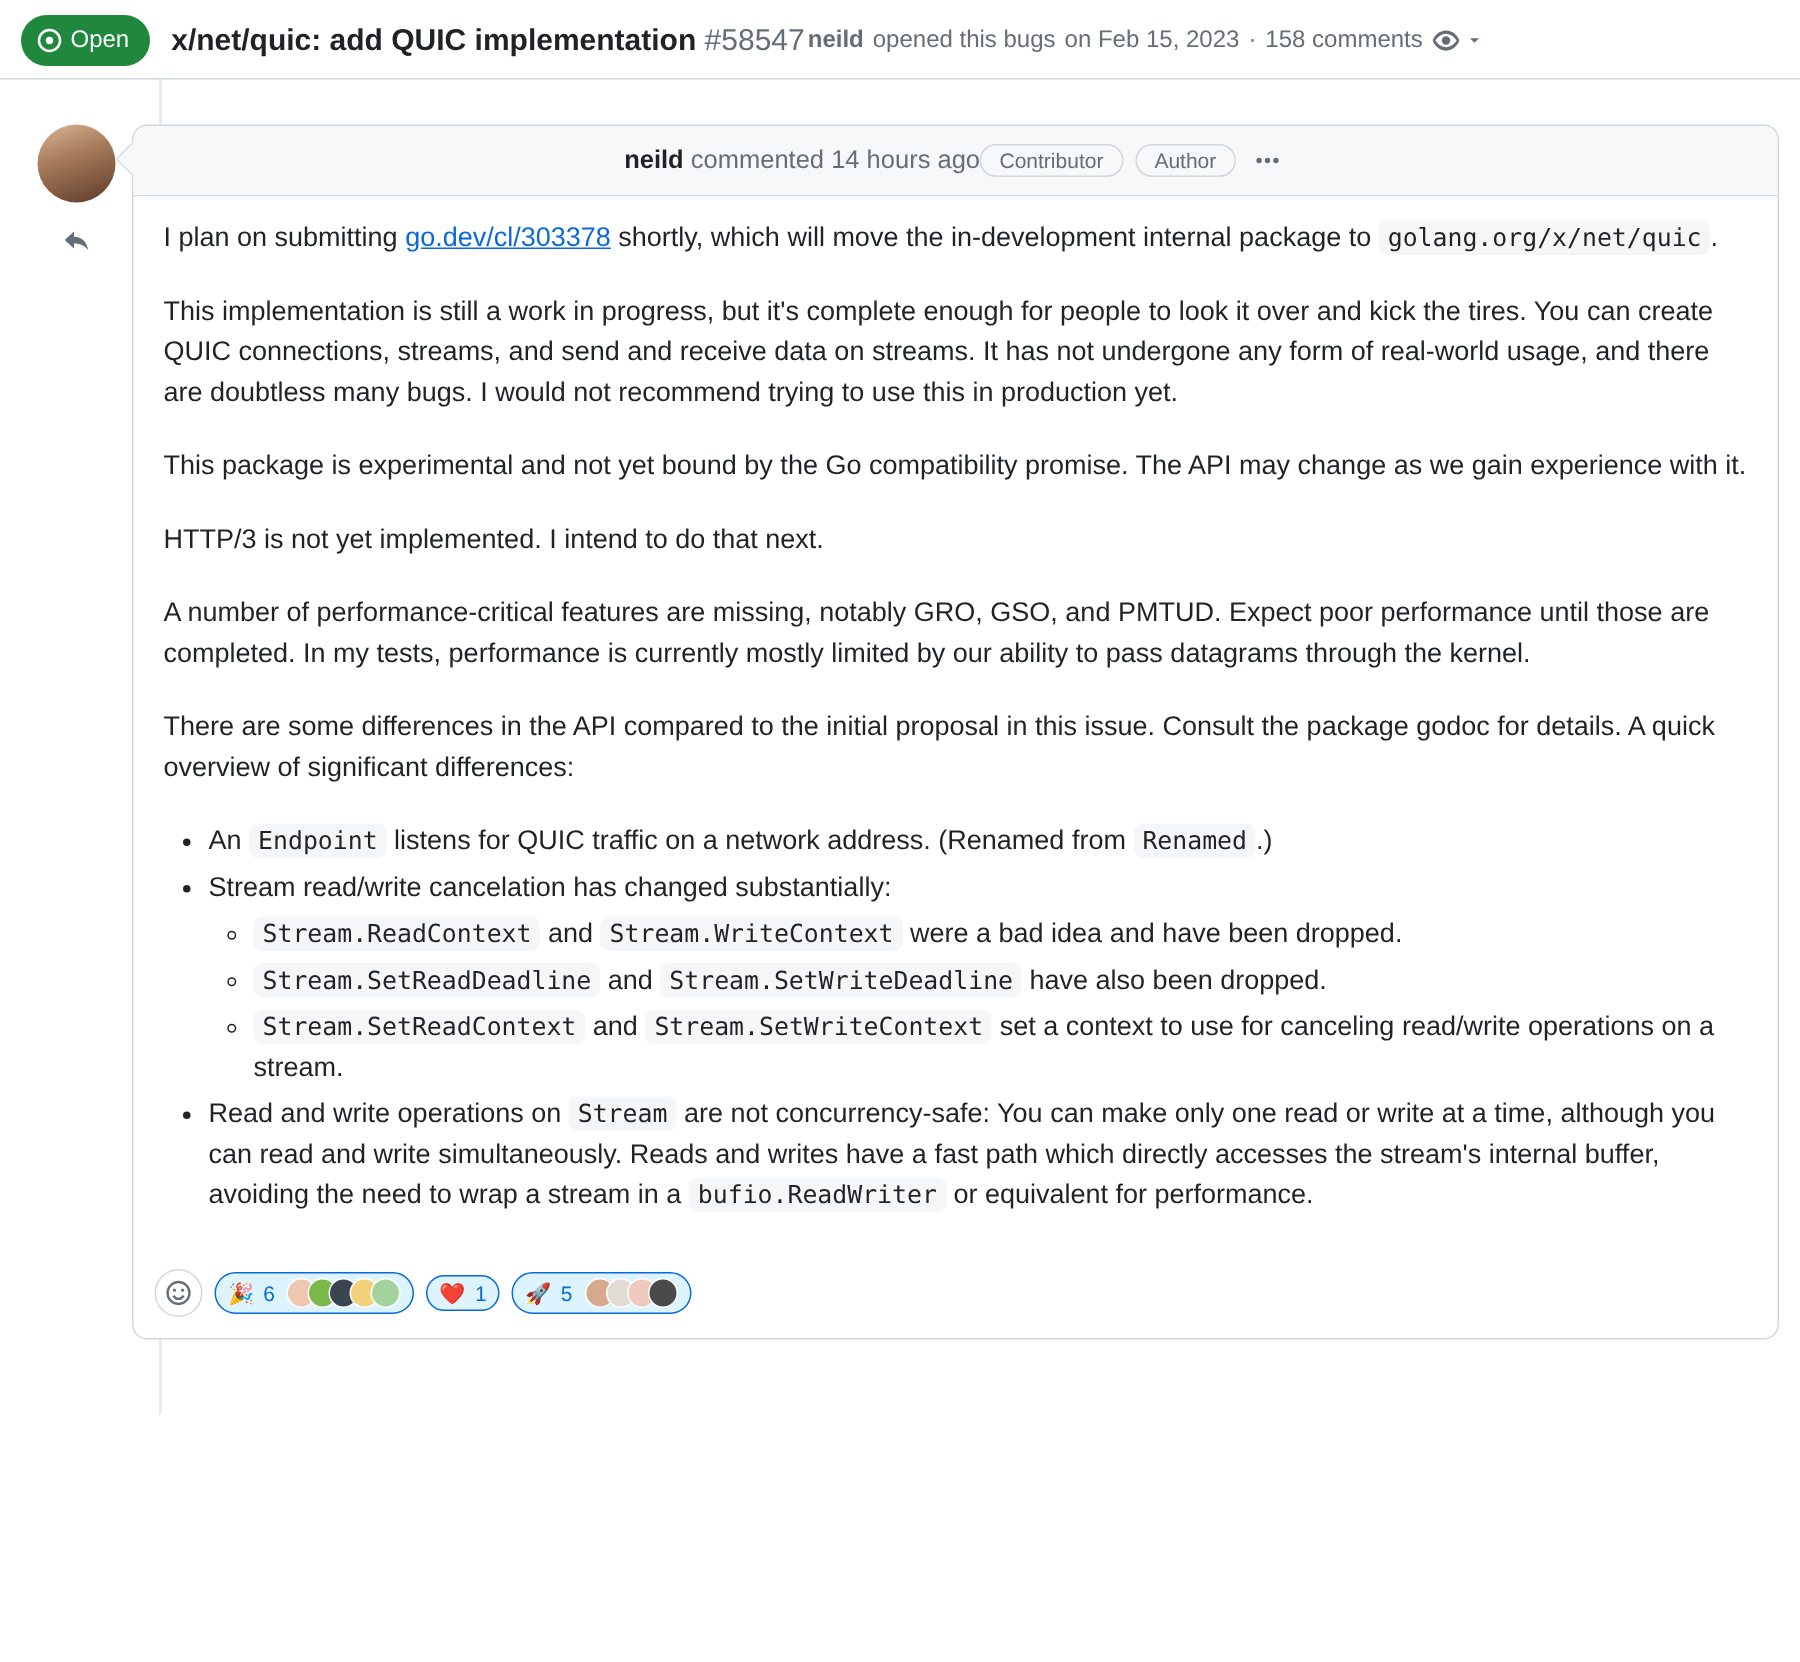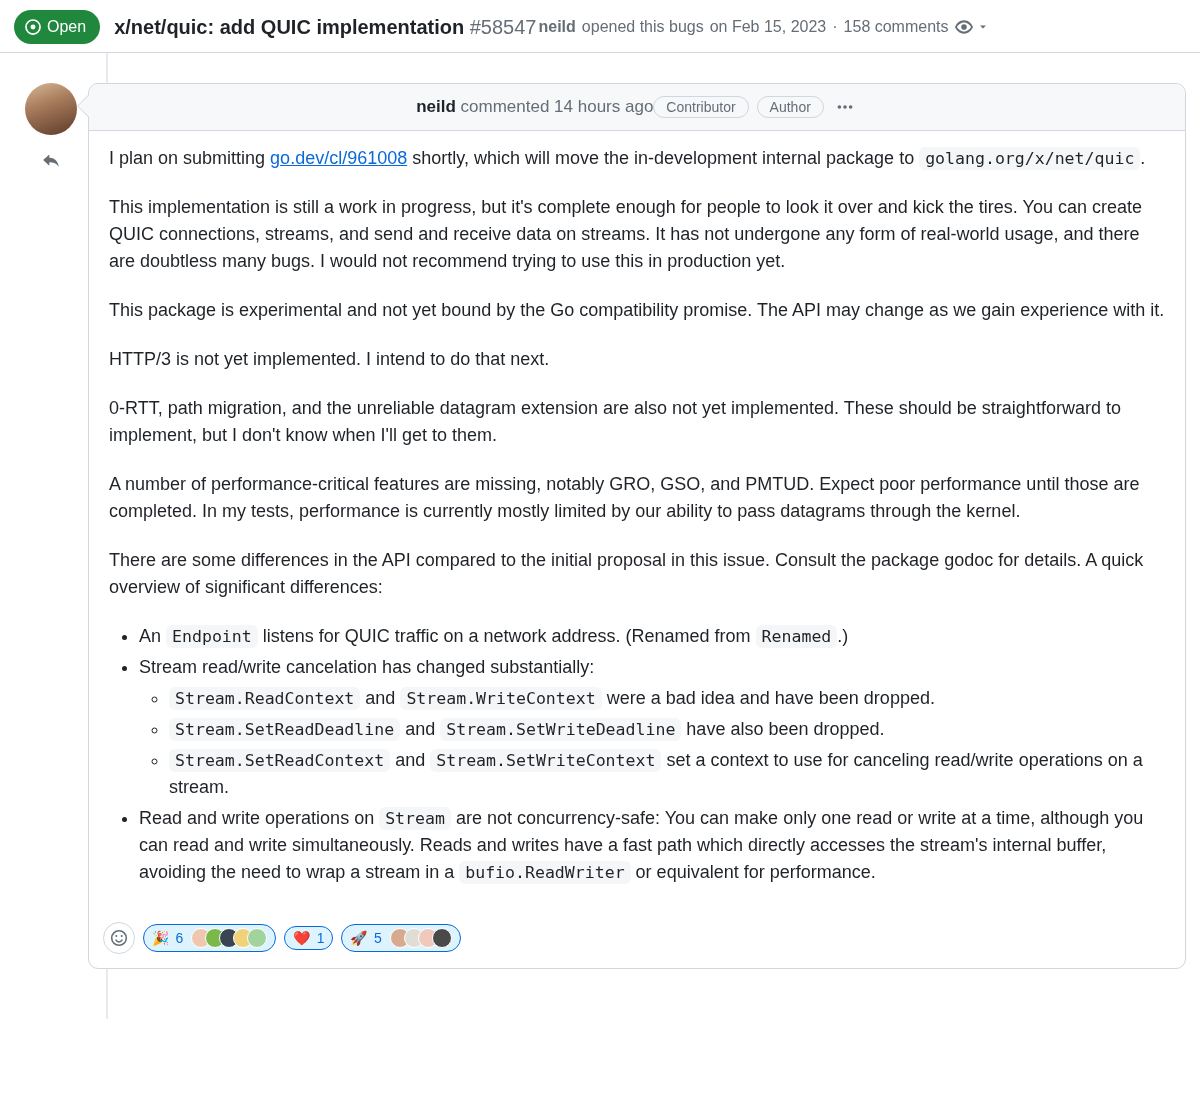--- a/index.html
+++ b/index.html
@@ -199,26 +199,25 @@
                 <circle cx="3" cy="8" r="1.6"></circle>
                 <circle cx="8" cy="8" r="1.6"></circle>
                 <circle cx="13" cy="8" r="1.6"></circle>
               </svg>
           </span>
         </div>
       </div>
 
       <div class="comment-body">
         <p>
-          <span>I plan on submitting </span><a href="#">go.dev/cl/961008</a><span> shortly, which will move the in-development internal package to </span><code>golang.org/x/net/quic</code><span>.</span>
+          <span>I plan on submitting </span><a href="#">go.dev/cl/303378</a><span> shortly, which will move the in-development internal package to </span><code>golang.org/x/net/quic</code><span>.</span>
         </p>
         <p>This implementation is still a work in progress, but it's complete enough for people to look it over and kick the tires. You can create QUIC connections, streams, and send and receive data on streams. It has not undergone any form of real-world usage, and there are doubtless many bugs. I would not recommend trying to use this in production yet.</p>
         <p>This package is experimental and not yet bound by the Go compatibility promise. The API may change as we gain experience with it.</p>
         <p>HTTP/3 is not yet implemented. I intend to do that next.</p>
-        <p>0-RTT, path migration, and the unreliable datagram extension are also not yet implemented. These should be straightforward to implement, but I don't know when I'll get to them.</p>
         <p>A number of performance-critical features are missing, notably GRO, GSO, and PMTUD. Expect poor performance until those are completed. In my tests, performance is currently mostly limited by our ability to pass datagrams through the kernel.</p>
         <p>There are some differences in the API compared to the initial proposal in this issue. Consult the package godoc for details. A quick overview of significant differences:</p>
         <ul>
           <li>
             <span>An </span><code>Endpoint</code><span> listens for QUIC traffic on a network address. (Renamed from </span><code>Renamed</code><span>.)</span>
           </li>
           <li>
             <span>Stream read/write cancelation has changed substantially:</span>
             <ul>
               <li><code>Stream.ReadContext</code><span> and </span><code>Stream.WriteContext</code><span> were a bad idea and have been dropped.</span></li>

